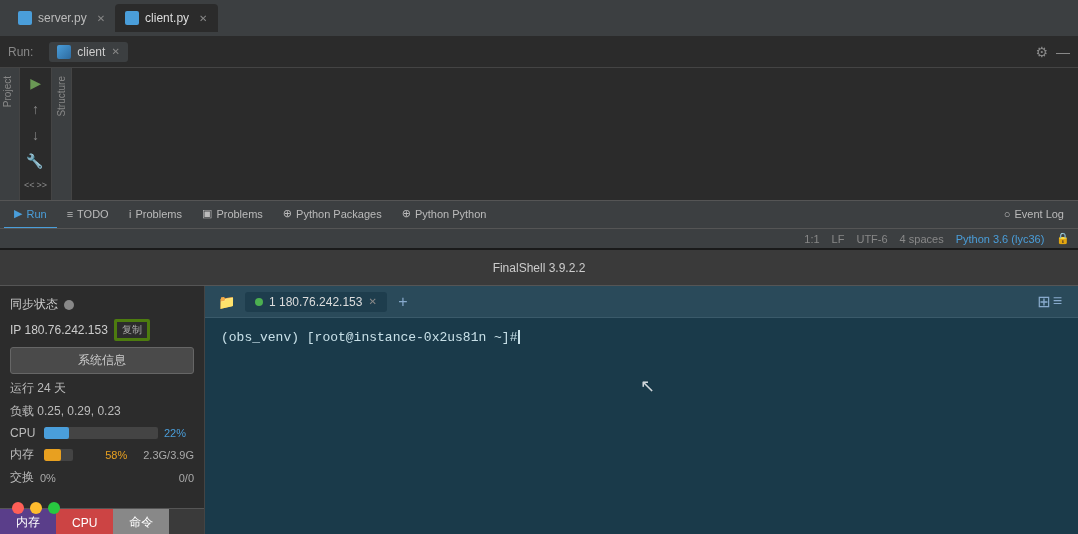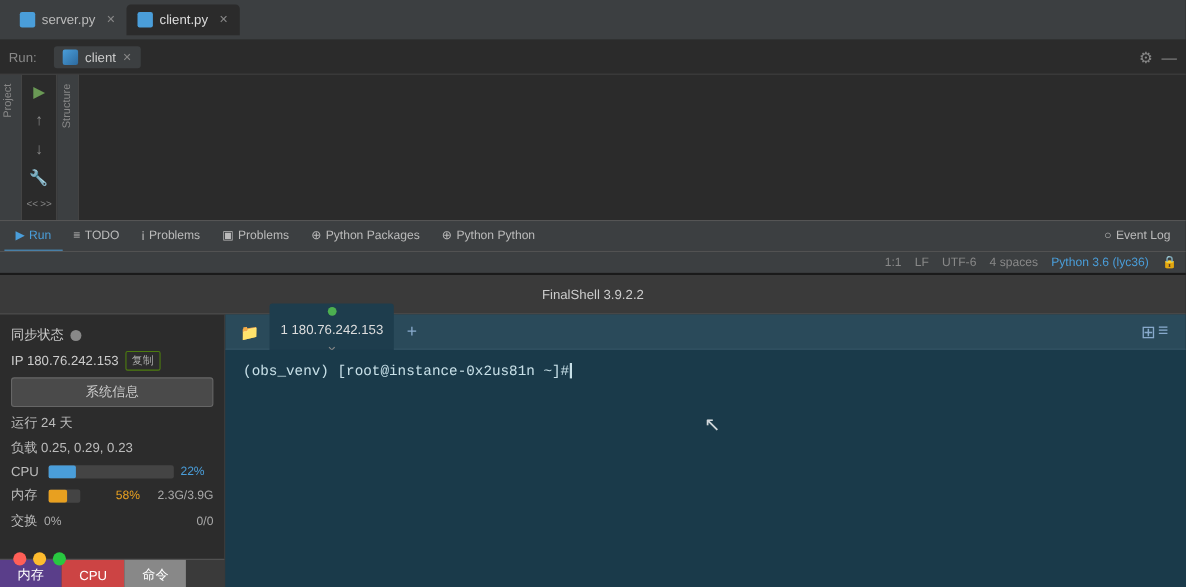--- a/index.html
+++ b/index.html
@@ -240,21 +240,21 @@
     .ip-row {
       display: flex;
       align-items: center;
       gap: 6px;
       font-size: 12px;
     }
 
     .copy-btn {
       font-size: 10px;
       background: transparent;
-      border: 1px solid #4d7c0f;
+      border: 3px solid #4d7c0f;
       color: #aaa;
       padding: 1px 5px;
       border-radius: 2px;
       cursor: pointer;
       text-align: right;
     }
 
     .sys-info-btn {
       background: #4a4a4a;
       border: 1px solid #666;
@@ -376,21 +376,20 @@
     .terminal-tab {
       display: flex;
       align-items: center;
       gap: 6px;
       background: #1e3d4d;
       padding: 3px 10px;
       border-radius: 3px;
       font-size: 12px;
       color: #ddd;
       cursor: pointer;
-      flex-direction: column;
     }
 
     .tab-green-dot {
       width: 8px;
       height: 8px;
       border-radius: 50%;
       background: #4caf50;
     }
 
     .tab-x {

